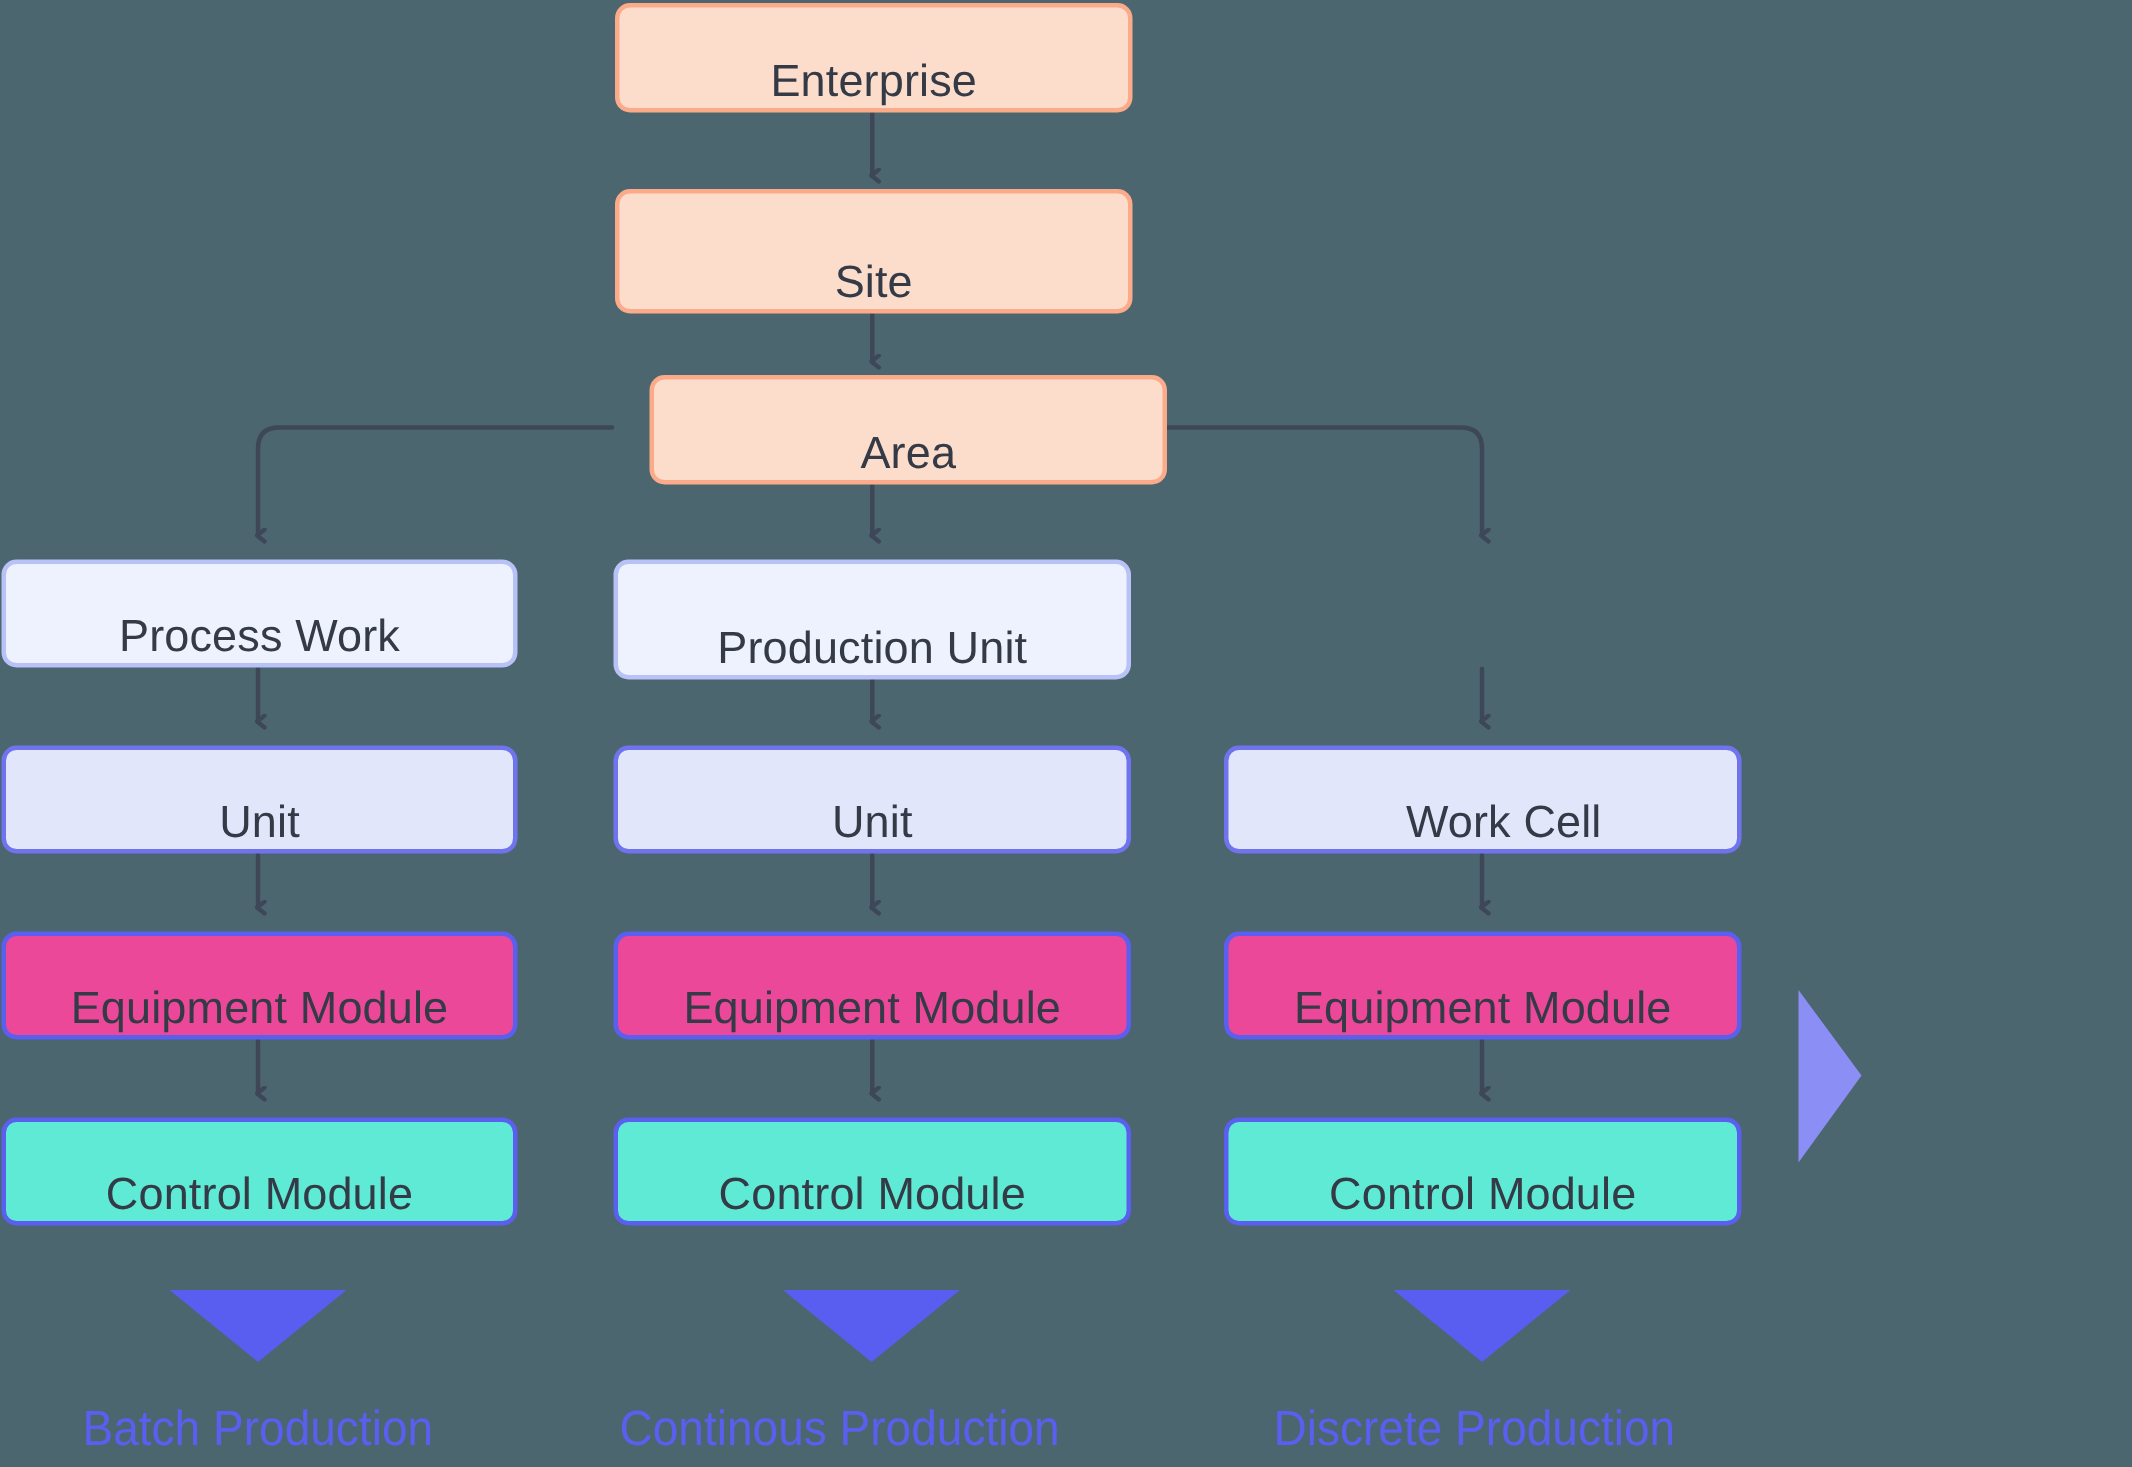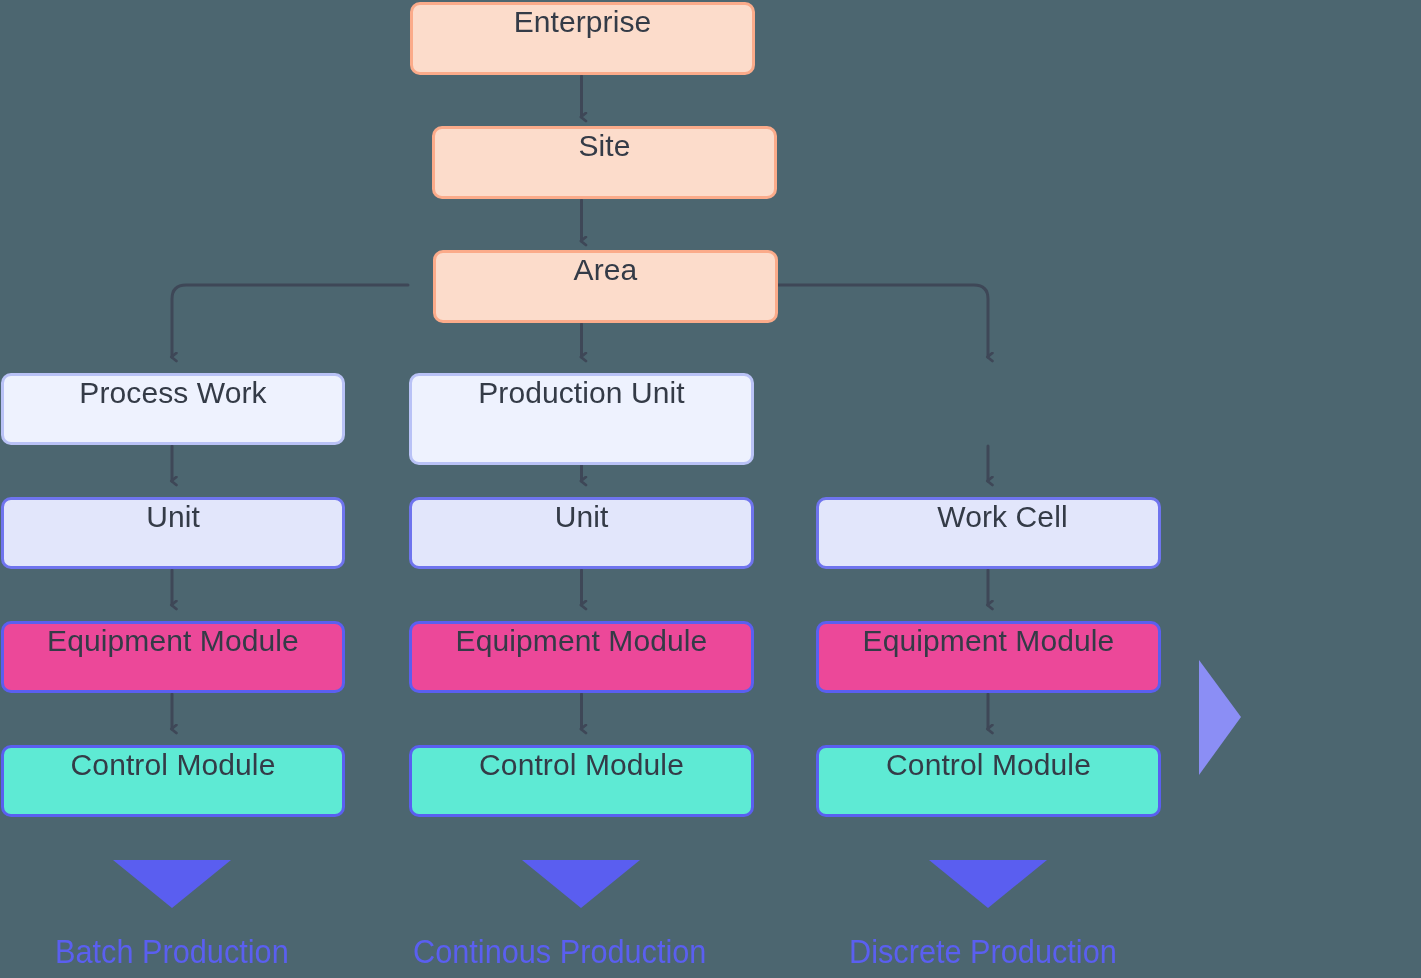--- a/index.html
+++ b/index.html
@@ -19,21 +19,21 @@
     position: absolute;
     left: 0; top: 0;
     width: 1421px;
     height: 978px;
     pointer-events: none;
   }
   .node {
     position: absolute;
     box-sizing: border-box;
     display: flex;
-    align-items: flex-start;
+    align-items: flex-end;
     justify-content: center;
     border-radius: 10px;
     border-style: solid;
     border-width: 3px;
     color: #343b47;
     font-size: 30px;
     letter-spacing: 0.1px;
     white-space: nowrap;
   }
   .node.tier-ent {
@@ -114,42 +114,42 @@
     <polygon points="522,860 640,860 581,908" fill="#5a5ef0"></polygon>
     <polygon points="929,860 1047,860 988,908" fill="#5a5ef0"></polygon>
 
     <polygon points="1199,660 1199,775 1241,717" fill="#8b8ef5"></polygon>
   </svg>
 
   <div class="node tier-ent" style="left:410px; top:2px; width:345px; height:73px;">
     <span>Enterprise</span>
   </div>
 
-  <div class="node tier-ent" style="left:432px; top:126px; width:345px; height:73px;">
+  <div class="node tier-ent" style="left:410px; top:126px; width:345px; height:83px;">
     <span>Site</span>
   </div>
 
   <div class="node tier-ent" style="left:410px; top:250px; width:345px; height:73px;margin-left:23px;">
     <span>Area</span>
   </div>
 
   <div class="node tier-a" style="left:1px; top:373px; width:344px; height:72px;">
     <span>Process Work</span>
   </div>
   <div class="node tier-b" style="left:1px; top:497px; width:344px; height:72px;">
     <span>Unit</span>
   </div>
   <div class="node tier-c" style="left:1px; top:621px; width:344px; height:72px;">
     <span>Equipment Module</span>
   </div>
   <div class="node tier-d" style="left:1px; top:745px; width:344px; height:72px;">
     <span>Control Module</span>
   </div>
 
-  <div class="node tier-a" style="left:409px; top:373px; width:345px; height:92px;">
+  <div class="node tier-a" style="left:409px; top:373px; width:345px; height:80px;">
     <span>Production Unit</span>
   </div>
   <div class="node tier-b" style="left:409px; top:497px; width:345px; height:72px;">
     <span>Unit</span>
   </div>
   <div class="node tier-c" style="left:409px; top:621px; width:345px; height:72px;">
     <span>Equipment Module</span>
   </div>
   <div class="node tier-d" style="left:409px; top:745px; width:345px; height:72px;">
     <span>Control Module</span>

